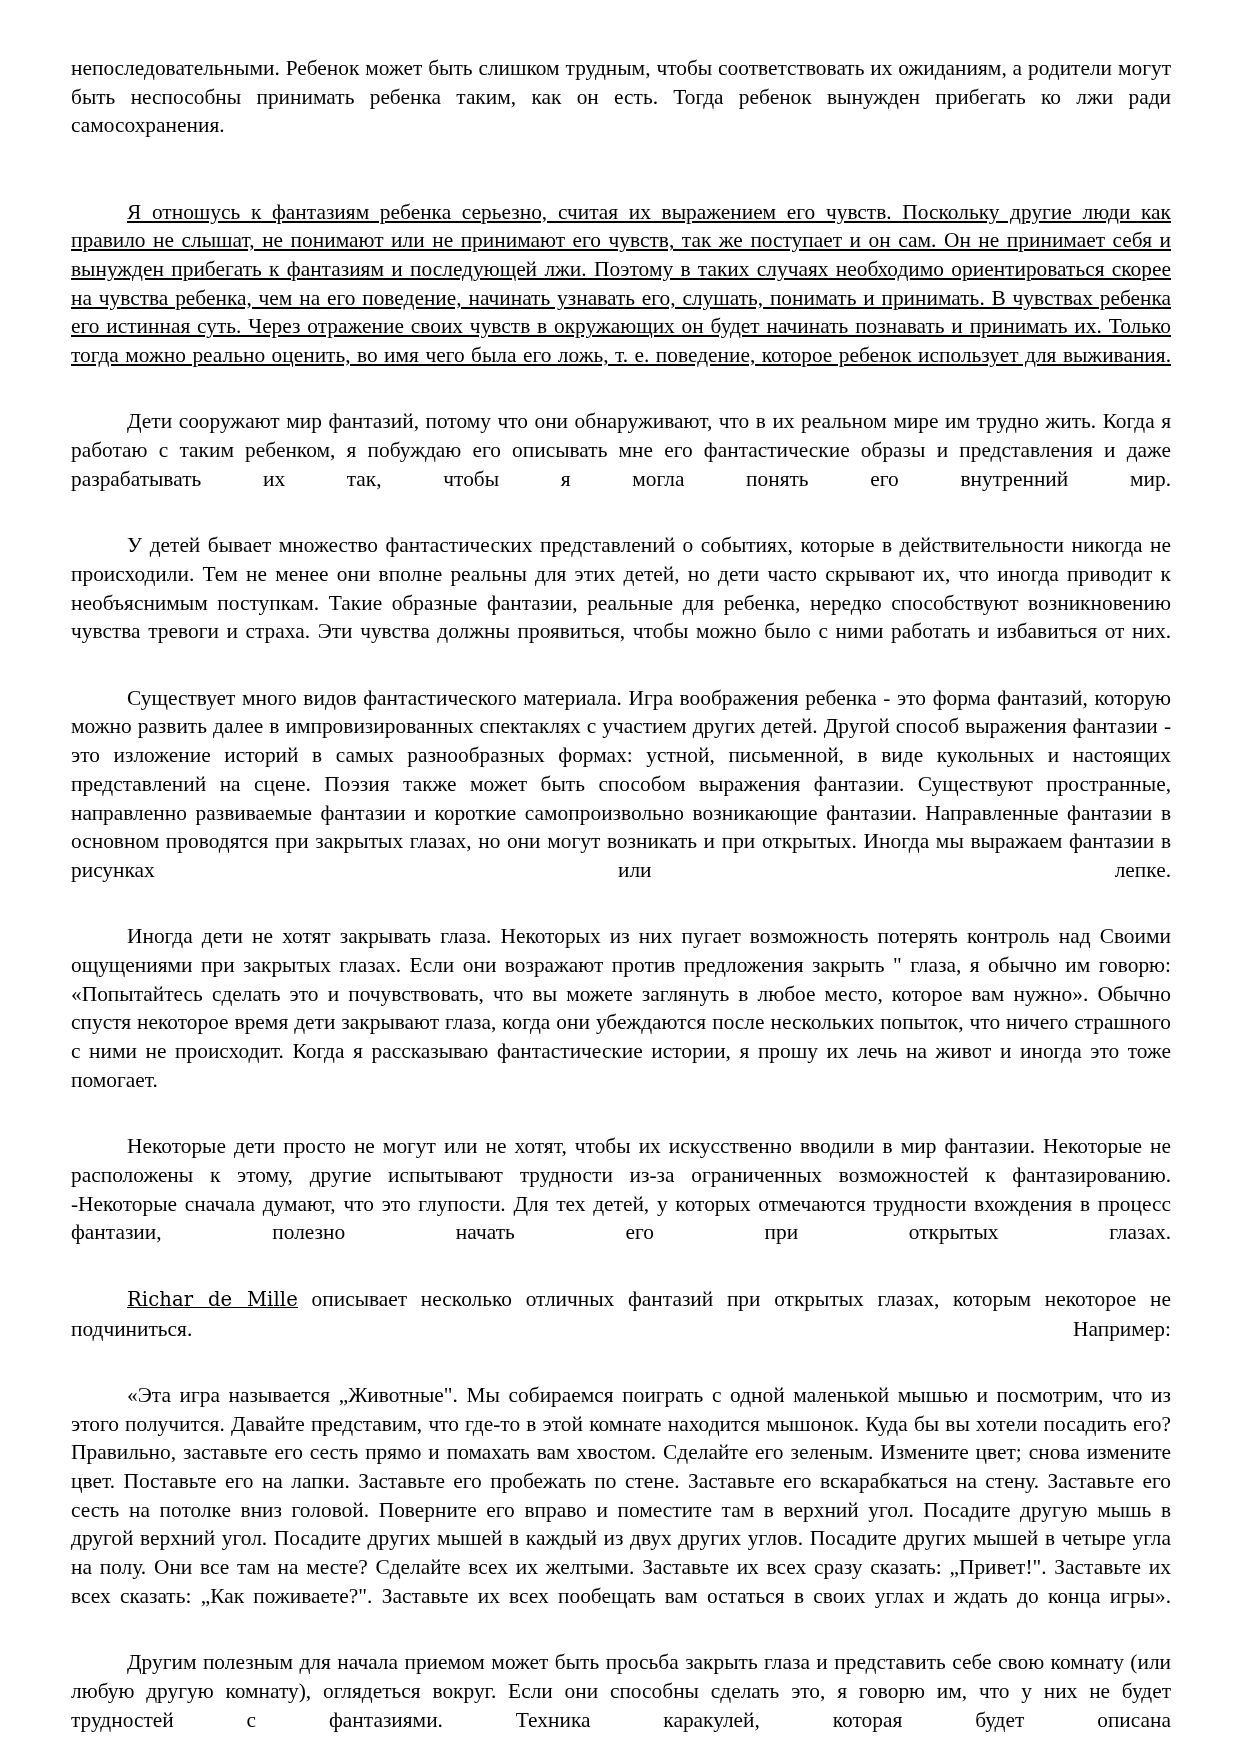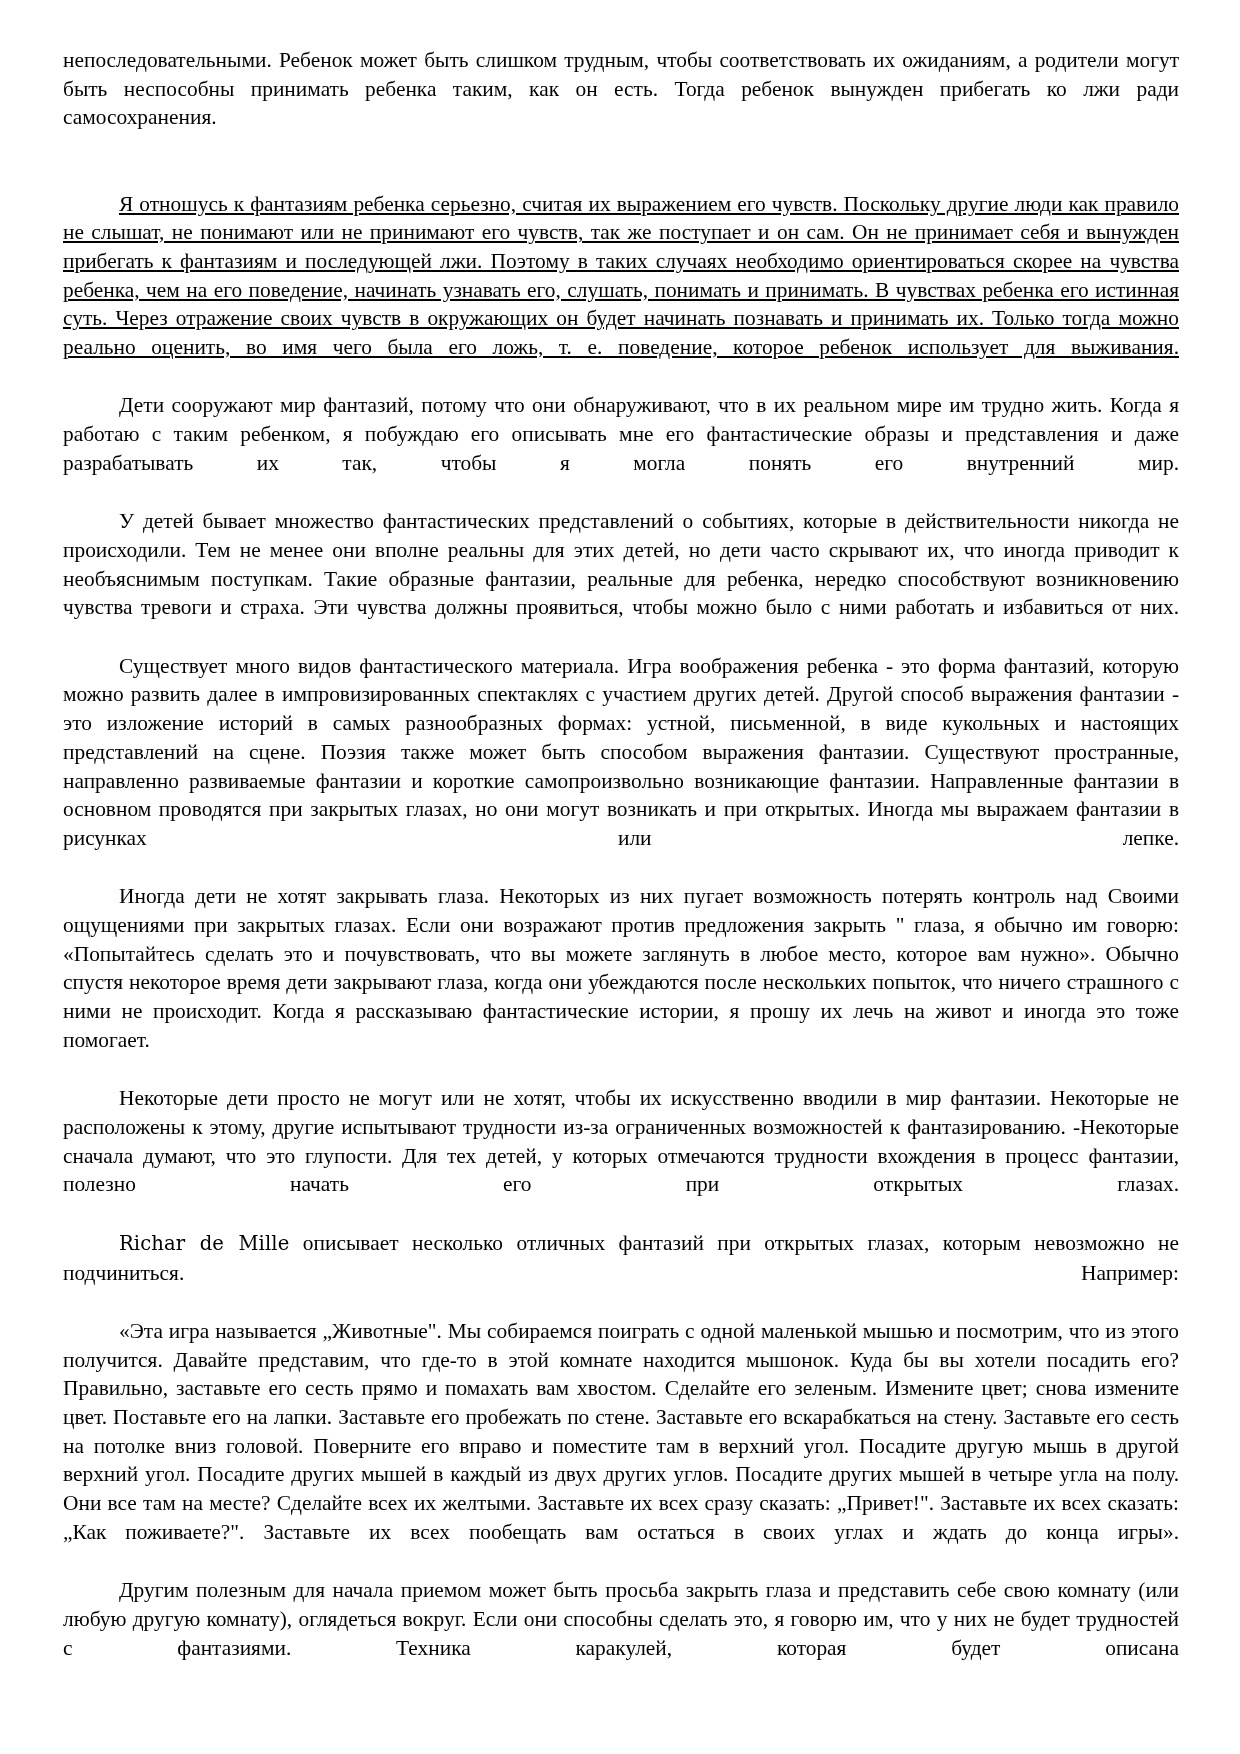--- a/index.html
+++ b/index.html
@@ -26,37 +26,38 @@
   .doc-body {
     font-size: 21.4px;
     line-height: 28.7px;
     text-align: justify;
     text-justify: inter-word;
     -webkit-hyphens: none;
     hyphens: none;
     word-spacing: 0.02em;
   }
   .para {
-    margin: 1px;
+    margin: 9px;
     padding: 0;
     text-indent: 56px;
     text-align: justify;
   }
   .para.no-indent {
     text-indent: 0;
   }
   
   .gap-before {
     margin-top: 28.7px;
     text-decoration: underline;
   }
   .latin-name {
     font-family: "DejaVu Serif", "Liberation Serif", serif;
     font-size: 19.6px;
     letter-spacing: 0.1px;
+    text-decoration: underline;
   }
   
   .para::after {
     content: "";
     display: inline-block;
     width: 100%;
   }
 </style>
 </head>
 <body>
@@ -72,21 +73,21 @@
     <p class="para">Дети сооружают мир фантазий, потому что они обнаруживают, что в их реальном мире им трудно жить. Когда я работаю с таким ребенком, я побуждаю его описывать мне его фантастические образы и представления и даже разрабатывать их так, чтобы я могла понять его внутренний мир.</p>
 
     <p class="para">У детей бывает множество фантастических представлений о событиях, которые в действительности никогда не происходили. Тем не менее они вполне реальны для этих детей, но дети часто скрывают их, что иногда приводит к необъяснимым поступкам. Такие образные фантазии, реальные для ребенка, нередко способствуют возникновению чувства тревоги и страха. Эти чувства должны проявиться, чтобы можно было с ними работать и избавиться от них.</p>
 
     <p class="para">Существует много видов фантастического материала. Игра воображения ребенка - это форма фантазий, которую можно развить далее в импровизированных спектаклях с участием других детей. Другой способ выражения фантазии - это изложение историй в самых разнообразных формах: устной, письменной, в виде кукольных и настоящих представлений на сцене. Поэзия также может быть способом выражения фантазии. Существуют пространные, направленно развиваемые фантазии и короткие самопроизвольно возникающие фантазии. Направленные фантазии в основном проводятся при закрытых глазах, но они могут возникать и при открытых. Иногда мы выражаем фантазии в рисунках или лепке.</p>
 
     <p class="para">Иногда дети не хотят закрывать глаза. Некоторых из них пугает возможность потерять контроль над Своими ощущениями при закрытых глазах. Если они возражают против предложения закрыть " глаза, я обычно им говорю: «Попытайтесь сделать это и почувствовать, что вы можете заглянуть в любое место, которое вам нужно». Обычно спустя некоторое время дети закрывают глаза, когда они убеждаются после нескольких попыток, что ничего страшного с ними не происходит. Когда я рассказываю фантастические истории, я прошу их лечь на живот и иногда это тоже помогает.</p>
 
     <p class="para">Некоторые дети просто не могут или не хотят, чтобы их искусственно вводили в мир фантазии. Некоторые не расположены к этому, другие испытывают трудности из-за ограниченных возможностей к фантазированию. -Некоторые сначала думают, что это глупости. Для тех детей, у которых отмечаются трудности вхождения в процесс фантазии, полезно начать его при открытых глазах.</p>
 
-    <p class="para"><span class="latin-name">Richar de Mille</span><span> описывает несколько отличных фантазий при открытых глазах, которым невозможно не подчиниться. Например:</span></p>
+    <p class="para"><span class="latin-name">Richar de Mille</span><span> описывает несколько отличных фантазий при открытых глазах, которым некоторое не подчиниться. Например:</span></p>
 
     <p class="para">«Эта игра называется „Животные". Мы собираемся поиграть с одной маленькой мышью и посмотрим, что из этого получится. Давайте представим, что где-то в этой комнате находится мышонок. Куда бы вы хотели посадить его? Правильно, заставьте его сесть прямо и помахать вам хвостом. Сделайте его зеленым. Измените цвет; снова измените цвет. Поставьте его на лапки. Заставьте его пробежать по стене. Заставьте его вскарабкаться на стену. Заставьте его сесть на потолке вниз головой. Поверните его вправо и поместите там в верхний угол. Посадите другую мышь в другой верхний угол. Посадите других мышей в каждый из двух других углов. Посадите других мышей в четыре угла на полу. Они все там на месте? Сделайте всех их желтыми. Заставьте их всех сразу сказать: „Привет!". Заставьте их всех сказать: „Как поживаете?". Заставьте их всех пообещать вам остаться в своих углах и ждать до конца игры».</p>
 
 
     <p class="para">Другим полезным для начала приемом может быть просьба закрыть глаза и представить себе свою комнату (или любую другую комнату), оглядеться вокруг. Если они способны сделать это, я говорю им, что у них не будет трудностей с фантазиями. Техника каракулей, которая будет описана</p>
 
   </div>
 </div>
 
 </body></html>

